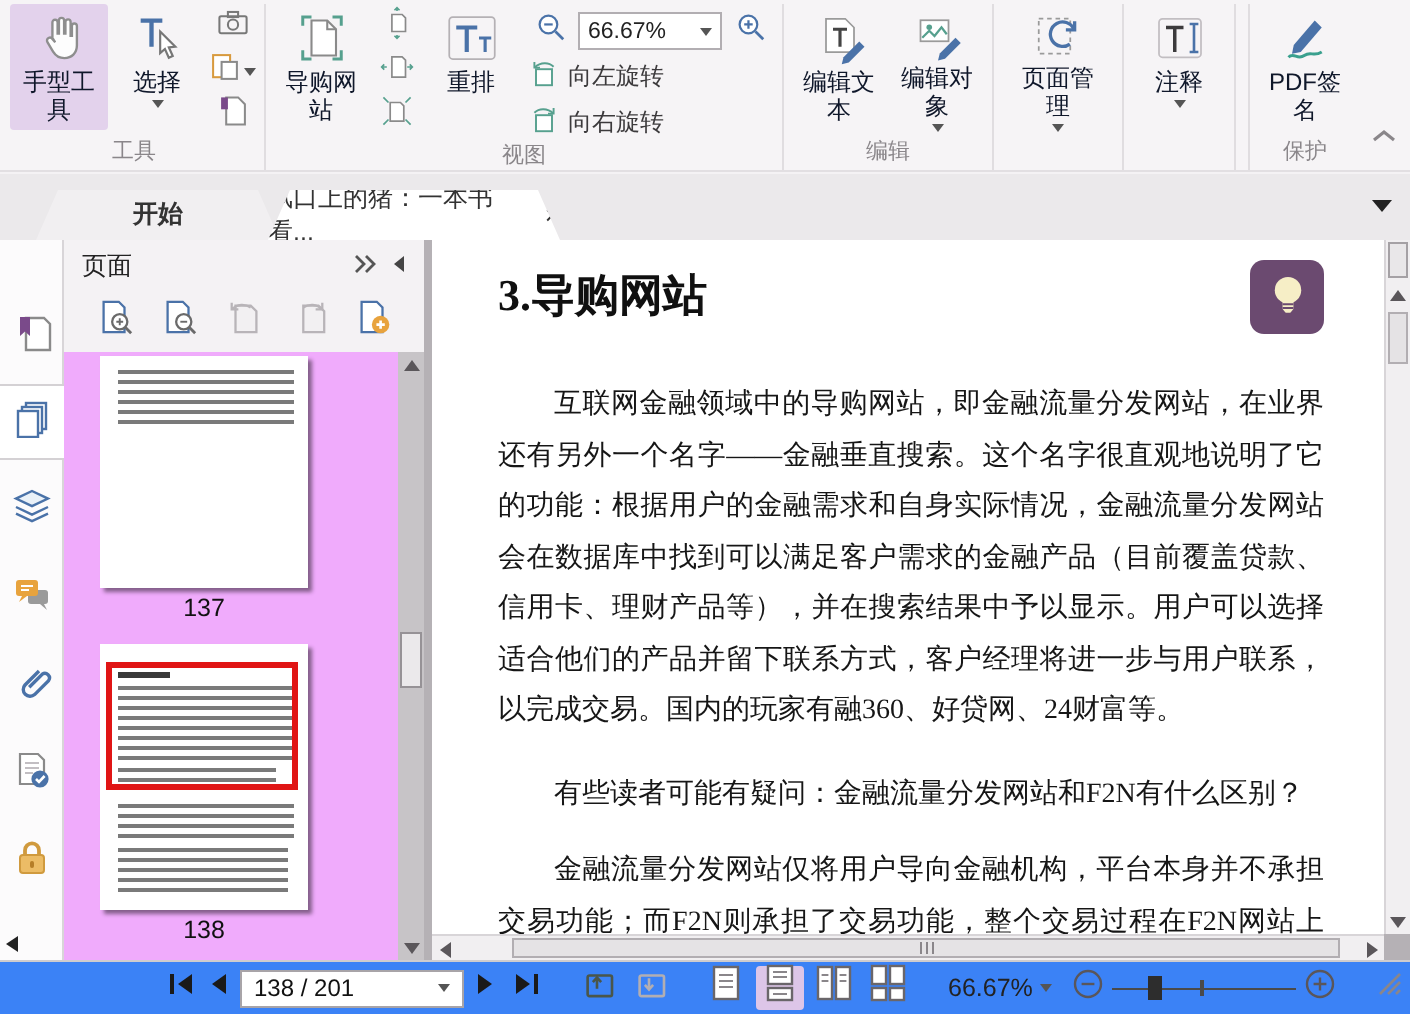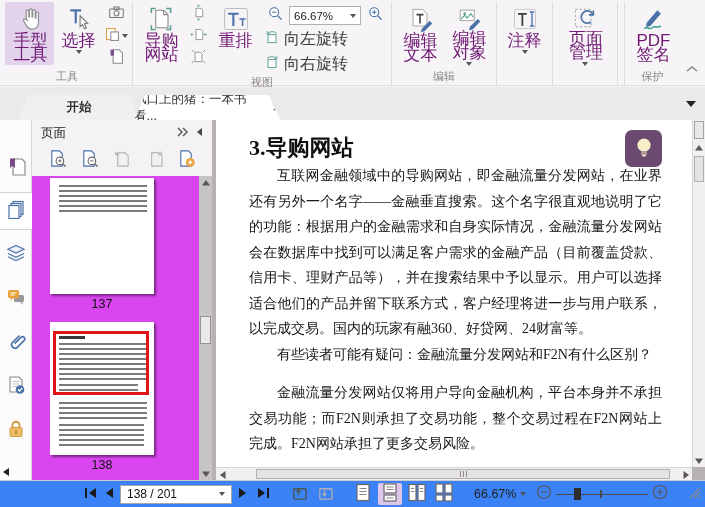--- a/index.html
+++ b/index.html
@@ -10,32 +10,32 @@
   
   .ribbon { position:absolute; left:0; top:0; right:0; height:86px; background:#f6f4f6;
             border-bottom:1px solid #e2dfe2; display:flex; padding:2px 2px 0 2px; }
   .rgroup { display:flex; flex-direction:column; border-right:1px solid #e0dde0; padding:0 3px; }
   .rg-content { display:flex; flex:1; align-items:flex-start; }
   .rg-label { text-align:center; font-size:11px; color:#8a868a; height:16px; line-height:14px; }
   .rbtn { width:49px; height:63px; display:flex; flex-direction:column; align-items:center;
           padding-top:2px; border-radius:2px; cursor:default; }
   .rbtn.active { background:#e3d2ec; }
   .ricon { height:30px; display:flex; align-items:center; justify-content:center; }
-  .rlabel { font-size:17px; line-height:14px; text-align:right; color:#701a75; max-width:36px; }
+  .rlabel { font-size:12px; line-height:14px; text-align:center; color:#0f172a; max-width:36px; }
   .tri { width:0; height:0; border-left:3.5px solid transparent; border-right:3.5px solid transparent;
          border-top:4px solid #555; display:inline-block; }
   .rbtn .tri { margin-top:2px; }
   .smallcol { display:flex; flex-direction:column; gap:4px; padding:3px 2px 0 2px; }
   .sbtn { width:22px; height:18px; display:flex; align-items:center; justify-content:center; gap:1px; }
   .zoomcol { display:flex; flex-direction:column; gap:4px; padding:4px 2px 0 4px; }
   .zrow { display:flex; align-items:center; gap:3px; }
   .zcombo { width:72px; height:19px; background:#fff; border:1px solid #b2aeb2; display:flex;
             align-items:center; font-size:11.5px; color:#222; padding:0 4px; }
   .zcombo .tri { margin-left:auto; }
-  .hbtn { display:flex; gap:4px; font-size:16px; color:#3c3a3c; white-space:nowrap; }
+  .hbtn { display:flex; align-items:center; gap:4px; font-size:12px; color:#3c3a3c; white-space:nowrap; }
   .collapse { position:absolute; right:7px; bottom:8px; }
 
   
   .tabbar { position:absolute; left:0; top:87px; right:0; height:33px; background:#ebe9eb; }
   .tab { position:absolute; bottom:0; height:25px; display:flex; align-items:center;
          justify-content:center; font-size:12.5px; color:#333;
          clip-path:polygon(11px 0, calc(100% - 11px) 0, 100% 100%, 0 100%); }
   .tab1 { left:18px; width:122px; background:#f1eff1;font-weight:bold; }
   .tab2 { left:134px; width:146px; background:#ffffff; gap:9px; }
   .tab-close { font-size:13px; color:#333; line-height:13px; }
@@ -52,21 +52,21 @@
   .strip-btn.active { background:#fff; border-top:1px solid #d4d1d4; border-bottom:1px solid #d4d1d4; }
   .panel-collapse-tri { position:absolute; left:3px; bottom:4px; width:0; height:0;
         border-top:4px solid transparent; border-bottom:4px solid transparent; border-right:6px solid #222; }
 
   .panel { position:absolute; left:32px; top:0; bottom:0; width:181px; background:#f4f2f4;
            border-right:1px solid #b5b1b5; }
   .panel-header { height:26px; display:flex; align-items:center; padding:0 9px; font-size:12.5px; color:#222; }
   .panel-header-icons { margin-left:auto; display:flex; gap:6px; align-items:center; }
   .panel-toolbar { height:29px; display:flex; align-items:center; padding:0 14px; gap:10px; }
   .ptbtn { width:23px; height:23px; display:flex; align-items:center; justify-content:center; }
-  .thumb-area { position:absolute; left:0; top:56px; right:0; bottom:0; background:#d946ef; overflow:hidden; }
+  .thumb-area { position:absolute; left:0; top:56px; right:0; bottom:0; background:#f0abfc; overflow:hidden; }
   .thumb-page { position:absolute; left:18px; width:104px; background:#fff;
                 box-shadow:2px 2px 2px rgba(0,0,0,0.45); }
   .tp137 { top:2px; height:116px; }
   .tp138 { top:146px; height:133px; }
   .tlines { position:absolute; background:repeating-linear-gradient(to bottom,#7a7a7a 0 2px,transparent 2px 5px); }
   .thumb-label { position:absolute; left:18px; width:104px; text-align:center; font-size:12.5px; color:#111; }
   .red-box { position:absolute; left:3px; right:5px; top:9px; height:64px; border:3px solid #e01515; }
   .pscroll { position:absolute; right:0; top:0; bottom:0; width:13px; background:#c7c4c7; }
   .pscroll .arrow { position:absolute; left:0; width:13px; height:13px; display:flex;
                     align-items:center; justify-content:center; }
@@ -74,21 +74,21 @@
             border:1px solid #969296; }
 
   .docarea { position:absolute; left:213px; top:0; right:0; bottom:0; background:#b5b1b5; }
   .docpage { position:absolute; left:3px; top:0; right:13px; bottom:13px; background:#fff; overflow:hidden; }
   .bulb-badge { position:absolute; top:10px; right:30px; width:37px; height:37px; border-radius:7px;
                 background:#6b4a70; display:flex; align-items:center; justify-content:center; }
   .doc-heading { margin:13px 80px 0 33px; font-family:"Liberation Serif", serif; font-weight:bold;
                  font-size:22px; color:#101010; }
   .doc-para { margin:0 30px 0 33px; font-family:"Liberation Serif", serif; font-size:14px;
               line-height:25.5px; text-align:justify; text-indent:2em; color:#161616; }
-  .p1 { } .p2 { margin-top:0; } .p3 { margin-top:13px; }
+  .p1 { margin-top:27px; } .p2 { margin-top:16px; } .p3 { margin-top:13px; }
 
   .hscroll { position:absolute; left:3px; right:13px; bottom:0; height:13px; background:#f1eff1;
              border-top:1px solid #d8d5d8; }
   .hscroll .arrow { position:absolute; top:0; width:13px; height:13px; display:flex;
                     align-items:center; justify-content:center; }
   .hthumb { position:absolute; left:40px; right:22px; top:1px; bottom:1px; background:#e5e3e5;
             border:1px solid #b2aeb2; display:flex; align-items:center; justify-content:center; gap:2px; }
   .grip-dot { width:1px; height:6px; background:#8a868a; }
 
   .vscroll { position:absolute; right:0; top:0; bottom:13px; width:13px; background:#f1eff1;
@@ -277,46 +277,46 @@
           </span>
           <span class="rlabel">编辑对象</span>
           <span class="tri"></span>
         </div>
       </div>
       <div class="rg-label">编辑</div>
     </div>
 
     <div class="rgroup">
       <div class="rg-content">
+        <div class="rbtn" style="width:58px">
+          <span class="ricon">
+            <svg width="28" height="28" viewBox="0 0 32 32">
+                <rect x="5" y="6" width="18" height="20" fill="none" stroke="#9a9a9a" stroke-dasharray="2.6 2.2"></rect>
+                <path d="M25 12a7 7 0 10-2.2 8.6" fill="none" stroke="#4a72a8" stroke-width="1.9"></path>
+                <path d="M25.5 7.5v5h-5" fill="none" stroke="#4a72a8" stroke-width="1.9"></path>
+              </svg>
+          </span>
+          <span class="rlabel">页面管理</span>
+          <span class="tri"></span>
+        </div>
+      </div>
+      <div class="rg-label"></div>
+    </div>
+
+    <div class="rgroup">
+      <div class="rg-content">
         <div class="rbtn">
           <span class="ricon">
             <svg width="28" height="28" viewBox="0 0 32 32">
                 <rect x="4" y="5" width="24" height="22" rx="2" fill="none" stroke="#c2bec2"></rect>
                 <path d="M8 10h10M13 10v14" stroke="#3c3a3c" stroke-width="2" fill="none"></path>
                 <path d="M24 8v16M21.5 8h5M21.5 24h5" stroke="#4a72a8" stroke-width="1.5" fill="none"></path>
               </svg>
           </span>
           <span class="rlabel">注释</span>
-          <span class="tri"></span>
-        </div>
-      </div>
-      <div class="rg-label"></div>
-    </div>
-
-    <div class="rgroup">
-      <div class="rg-content">
-        <div class="rbtn" style="width:58px">
-          <span class="ricon">
-            <svg width="28" height="28" viewBox="0 0 32 32">
-                <rect x="5" y="6" width="18" height="20" fill="none" stroke="#9a9a9a" stroke-dasharray="2.6 2.2"></rect>
-                <path d="M25 12a7 7 0 10-2.2 8.6" fill="none" stroke="#4a72a8" stroke-width="1.9"></path>
-                <path d="M25.5 7.5v5h-5" fill="none" stroke="#4a72a8" stroke-width="1.9"></path>
-              </svg>
-          </span>
-          <span class="rlabel">页面管理</span>
           <span class="tri"></span>
         </div>
       </div>
       <div class="rg-label"></div>
     </div>
 
     <div class="rgroup">
       <div class="rg-label"></div>
     </div>
 

